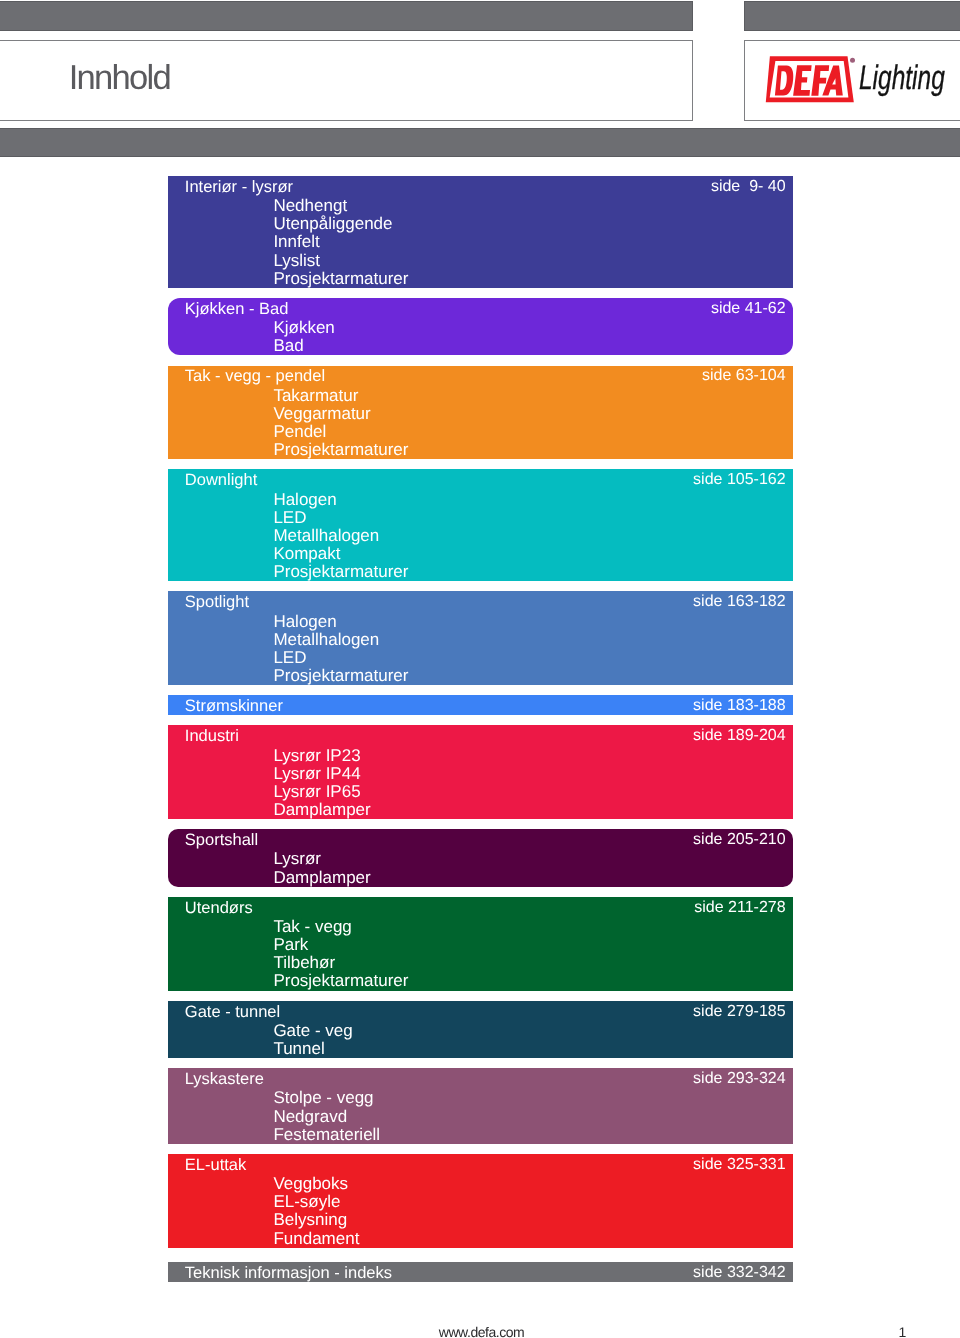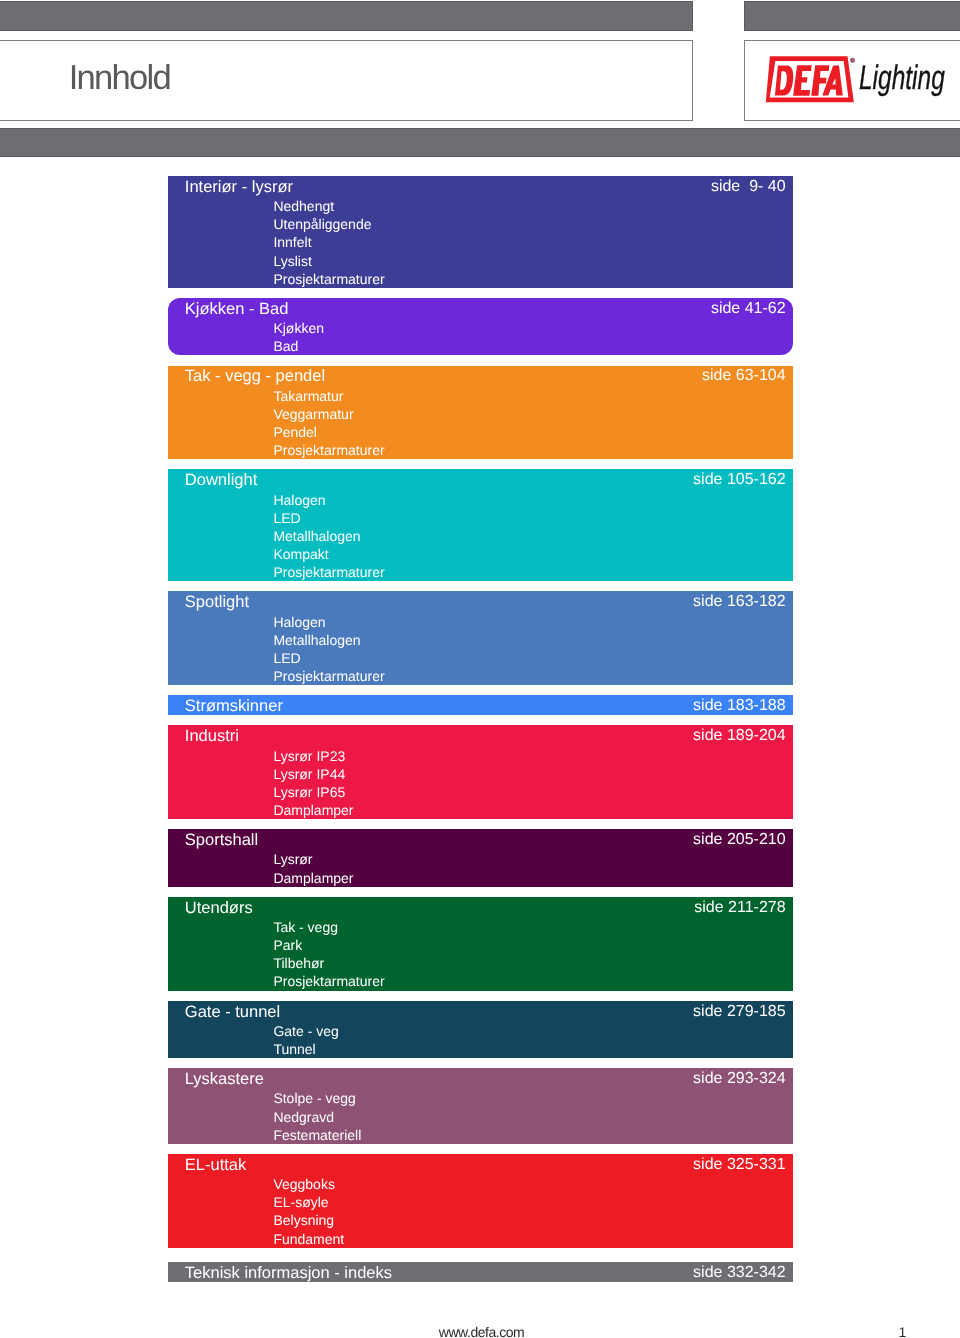--- a/index.html
+++ b/index.html
@@ -36,21 +36,21 @@
   .content{position:absolute;left:168px;top:176px;width:625px;display:flow-root;}
   .band{position:relative;box-sizing:border-box;padding:1.8px 7.4px 0px 16.8px;
         margin-bottom:10.2px;color:#ffffff;}
   .band-head{position:relative;height:18.14px;}
   .band-title{position:absolute;left:0;top:0;font-size:16.5px;line-height:18.14px;
               white-space:pre;}
   .band-pages{position:absolute;right:0;top:0;font-size:16px;line-height:18.14px;
               white-space:pre;}
   .band:nth-last-child(2){margin-bottom:14.6px;}
   .sub{margin:1.2px 0 0 88.6px;padding:0;}
-  .sub li{list-style:none;font-size:14px;line-height:18.14px;white-space:pre;}
+  .sub li{list-style:none;font-size:17px;line-height:18.14px;white-space:pre;}
 
   
   .footer-site{position:absolute;left:1.5px;top:1324px;width:960px;text-align:center;
                font-size:14px;letter-spacing:-0.48px;color:#2A2A2C;line-height:16px;}
   .footer-page{position:absolute;left:898.5px;top:1323.5px;font-size:14px;color:#2A2A2C;
                line-height:16px;}
 </style>
 </head>
 <body>
 
@@ -162,21 +162,21 @@
           <span class="band-title">Industri</span>
           <span class="band-pages">side 189-204</span>
         </div>
         <ul class="sub">
           <li>Lysrør IP23</li>
           <li>Lysrør IP44</li>
           <li>Lysrør IP65</li>
           <li>Damplamper</li>
         </ul>
       </div>
-      <div class="band" style="background: rgb(84, 1, 64);">
+      <div class="band" style="background: rgb(84, 1, 64); border-radius: 10px;">
         <div class="band-head">
           <span class="band-title">Sportshall</span>
           <span class="band-pages">side 205-210</span>
         </div>
         <ul class="sub">
           <li>Lysrør</li>
           <li>Damplamper</li>
         </ul>
       </div>
       <div class="band" style="background: rgb(0, 100, 46);">

